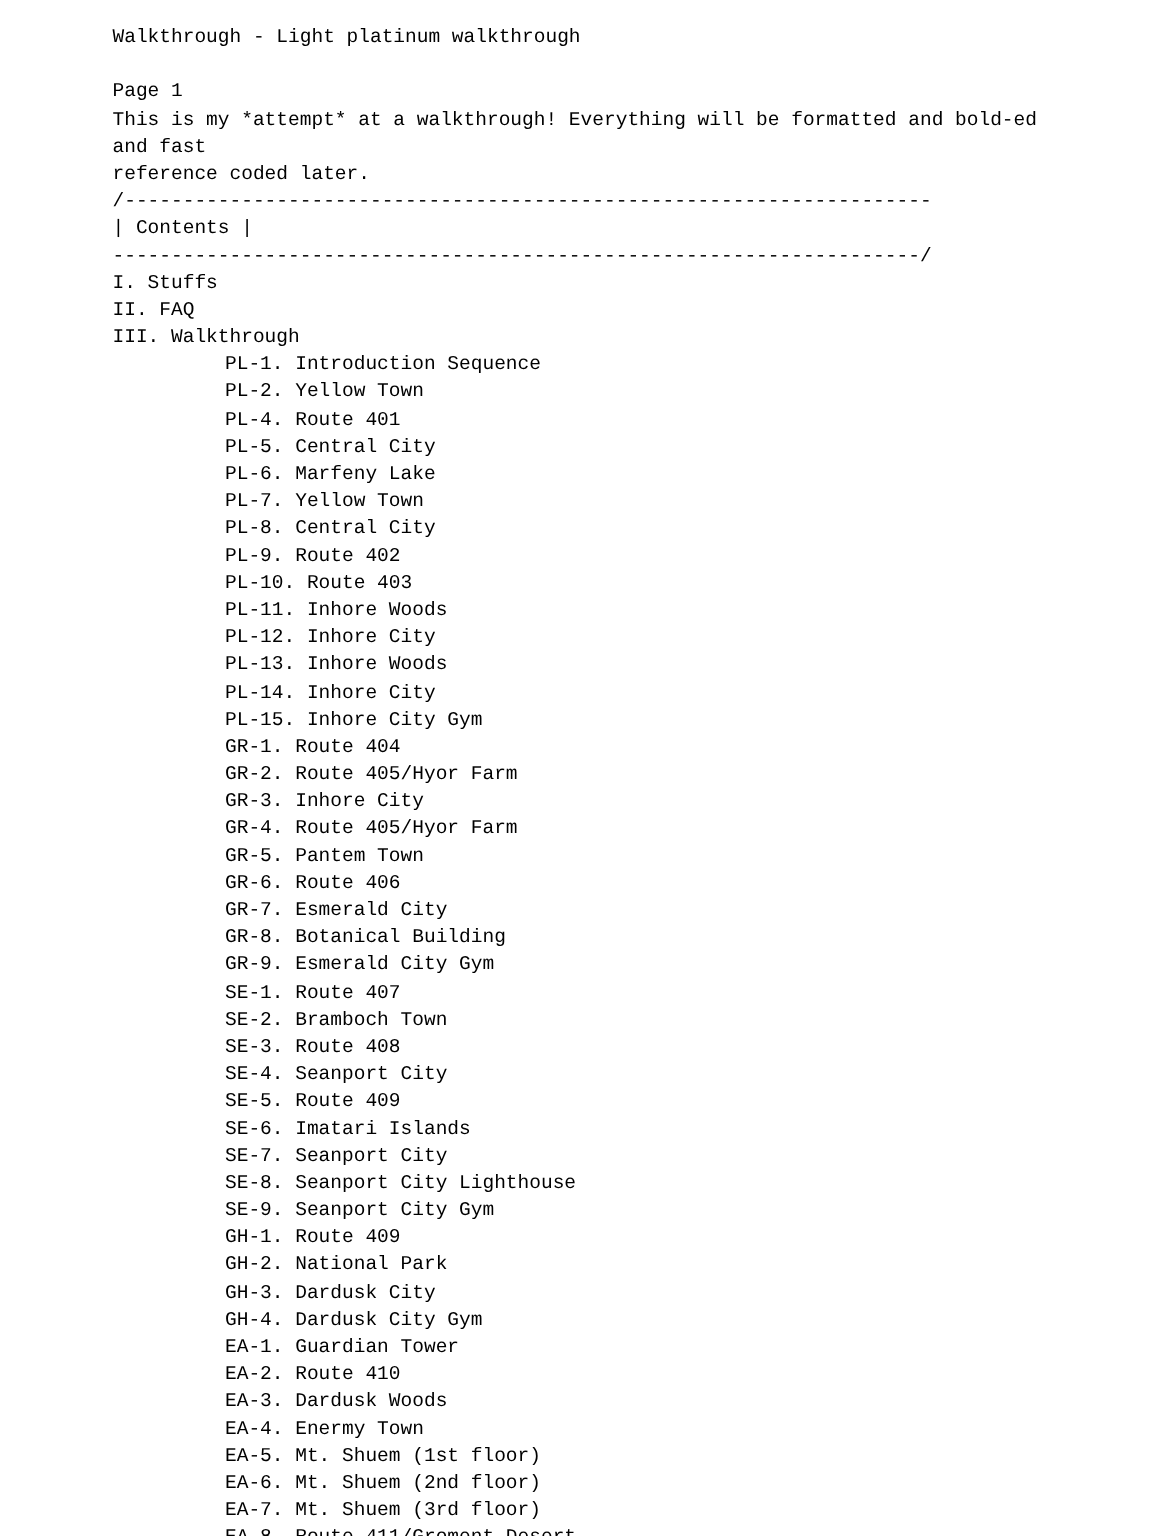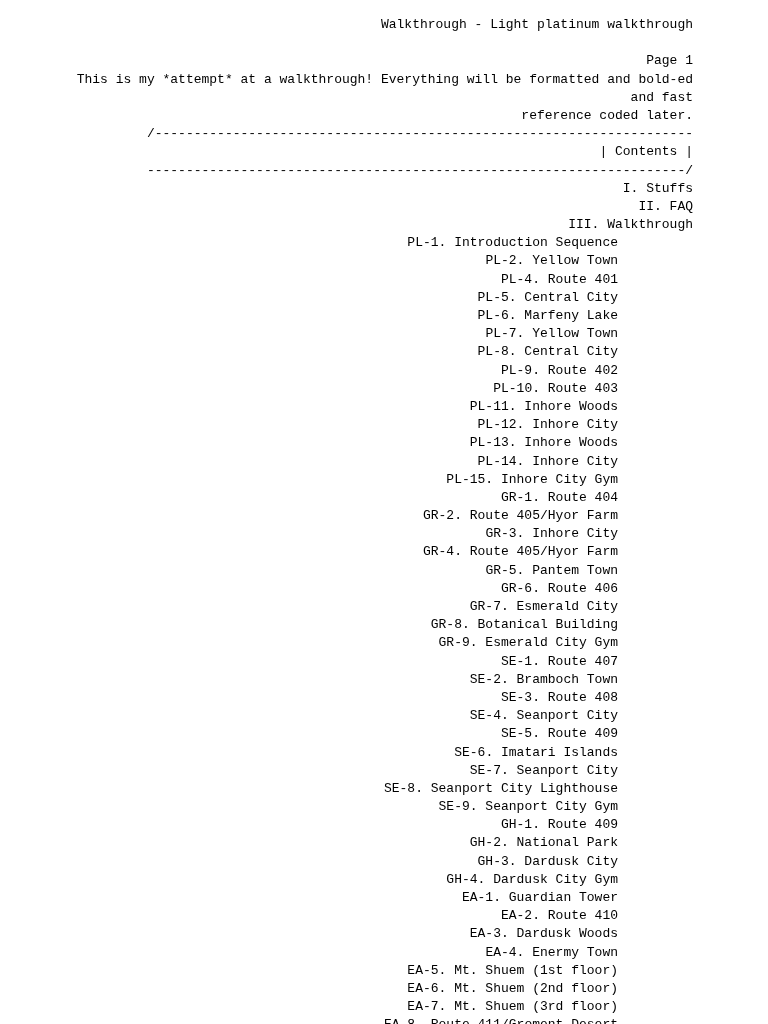--- a/index.html
+++ b/index.html
@@ -1,19 +1,18 @@
 <!DOCTYPE html>
 <html><head>
   <meta charset="utf-8">
   <style>
     * {
       margin: 0;
       padding: 0;
       box-sizing: border-box;
-      text-align: right;
     }
     body {
       background-color: #ffffff;
       font-family: 'Courier New', Courier, monospace;
       font-size: 13px;
       color: #000000;
       width: 768px;
       min-height: 1024px;
       padding: 16px 75px 16px 75px;
     }

